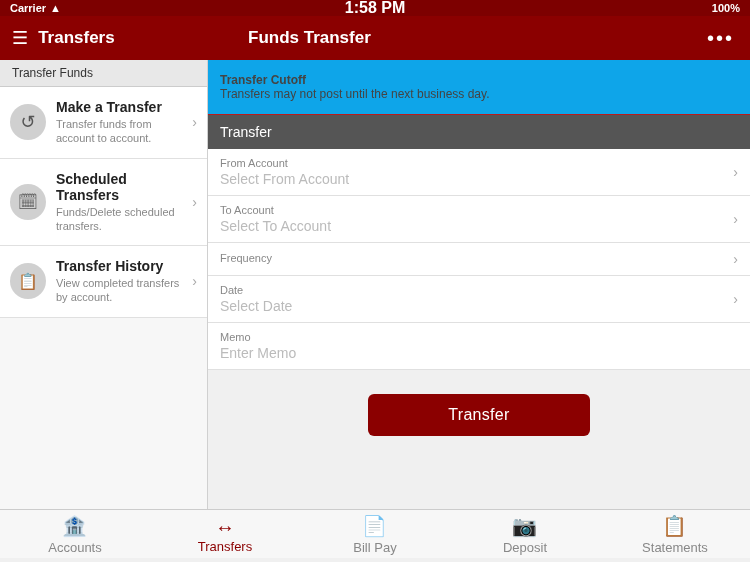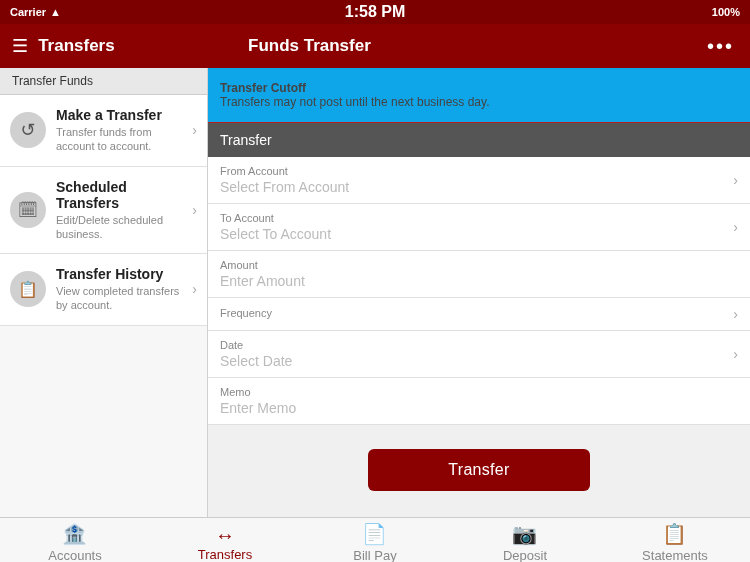--- a/index.html
+++ b/index.html
@@ -1,20 +1,20 @@
 <!DOCTYPE html>
 <html><head>
   <meta charset="utf-8">
   <style>
     * { box-sizing: border-box; margin: 0; padding: 0; }
     body { font-family: -apple-system, 'Helvetica Neue', Arial, sans-serif; width: 750px; height: 562px; overflow: hidden; background: #f0f0f0; }
 
     
     .status-bar {
-      height: 24px;
+      height: 16px;
       background: #7d0000;
       display: flex;
       align-items: center;
       justify-content: space-between;
       padding: 0 10px;
       color: white;
       font-size: 11px;
       font-weight: 600;
     }
     .status-left, .status-right { display: flex; align-items: center; gap: 4px; }
@@ -216,21 +216,21 @@
         <div class="menu-item-title">Make a Transfer</div>
         <div class="menu-item-desc">Transfer funds from account to account.</div>
       </div>
       <span class="menu-chevron">›</span>
     </div>
 
     <div class="menu-item">
       <div class="menu-icon-circle" style="font-size:16px;">🗓</div>
       <div class="menu-item-text">
         <div class="menu-item-title">Scheduled Transfers</div>
-        <div class="menu-item-desc">Edit/Delete scheduled business.</div>
+        <div class="menu-item-desc">Funds/Delete scheduled transfers.</div>
       </div>
       <span class="menu-chevron">›</span>
     </div>
 
     <div class="menu-item">
       <div class="menu-icon-circle" style="font-size:16px;">📋</div>
       <div class="menu-item-text">
         <div class="menu-item-title">Transfer History</div>
         <div class="menu-item-desc">View completed transfers by account.</div>
       </div>
@@ -258,26 +258,20 @@
     </div>
 
     <div class="form-row">
       <div class="form-row-content">
         <div class="form-label">To Account</div>
         <div class="form-value">Select To Account</div>
       </div>
       <span class="form-chevron">›</span>
     </div>
 
-    <div class="form-row form-row-amount">
-      <div class="form-row-content">
-        <div class="form-label">Amount</div>
-        <div class="form-value">Enter Amount</div>
-      </div>
-    </div>
 
     <div class="form-row">
       <div class="form-row-content">
         <div class="form-label">Frequency</div>
       </div>
       <span class="form-chevron">›</span>
     </div>
 
     <div class="form-row">
       <div class="form-row-content">

